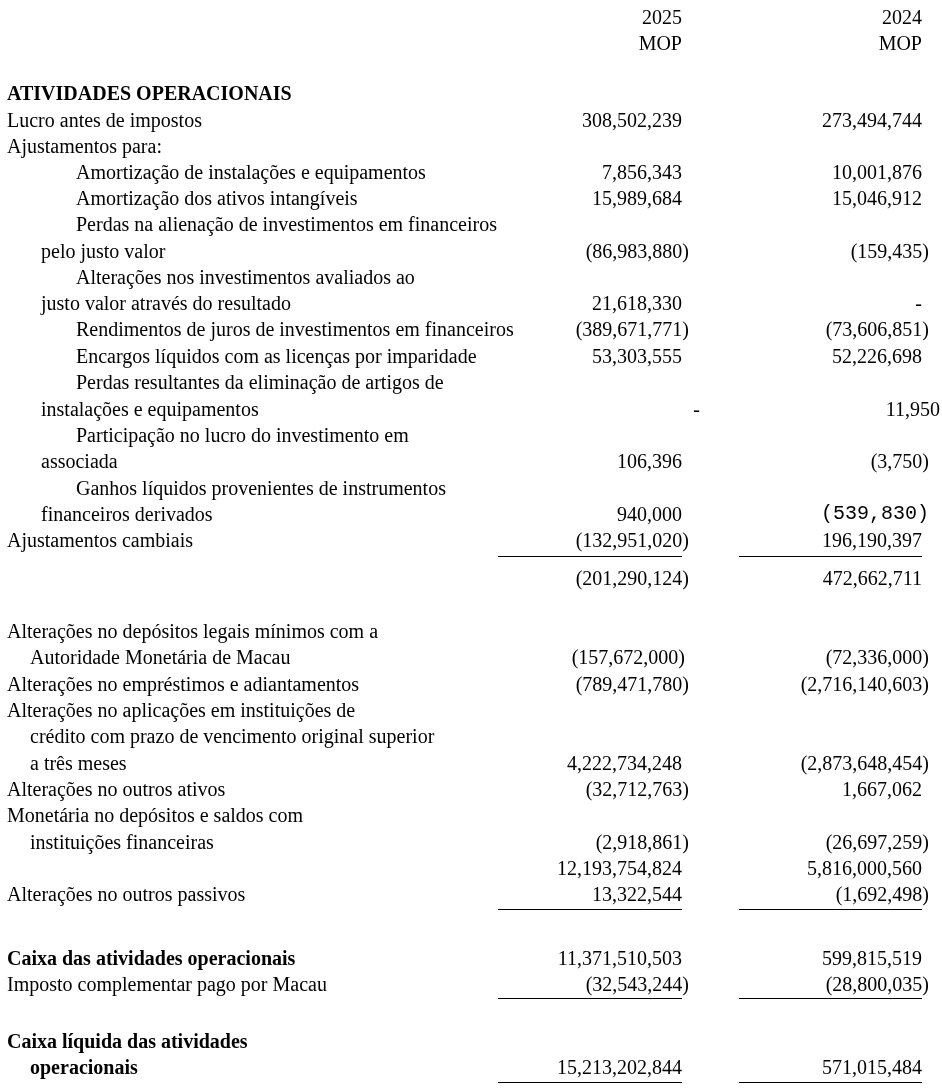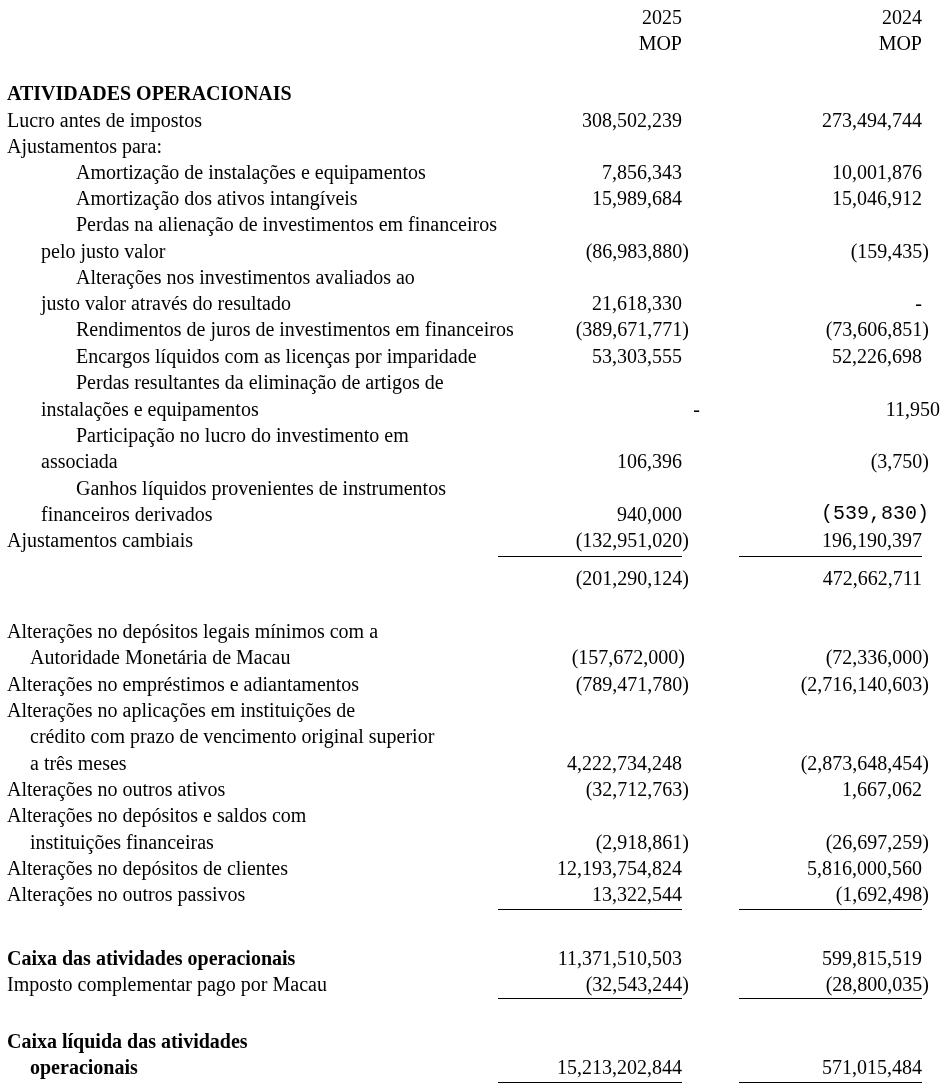--- a/index.html
+++ b/index.html
@@ -162,30 +162,29 @@
     <span class="num c2" style="margin-right: 0px; transform: translateX(7px);">(2,873,648,454)</span>
   </div>
 
   <div class="row" style="top:776px;">
     <span class="label">Alterações no outros ativos</span>
     <span class="num c1" style="margin-right: 0px; transform: translateX(7px);">(32,712,763)</span>
     <span class="num c2">1,667,062</span>
   </div>
 
   <div class="row" style="top:802px;">
-    <span class="label">Alterações no depósitos e saldos com</span>
+    <span class="label">Monetária no depósitos e saldos com</span>
   </div>
   <div class="row" style="top:829px;">
     <span class="label ind3">instituições financeiras</span>
     <span class="num c1" style="margin-right: 0px; transform: translateX(7px);">(2,918,861)</span>
     <span class="num c2" style="margin-right: 0px; transform: translateX(7px);">(26,697,259)</span>
   </div>
 
   <div class="row" style="top:855px;">
-    <span class="label">Alterações no depósitos de clientes</span>
     <span class="num c1">12,193,754,824</span>
     <span class="num c2">5,816,000,560</span>
   </div>
 
   <div class="row" style="top:881px;">
     <span class="label">Alterações no outros passivos</span>
     <span class="num c1">13,322,544</span>
     <span class="num c2" style="margin-right: 0px; transform: translateX(7px);">(1,692,498)</span>
   </div>
   <div class="rule r1" style="top:909px;"></div>

